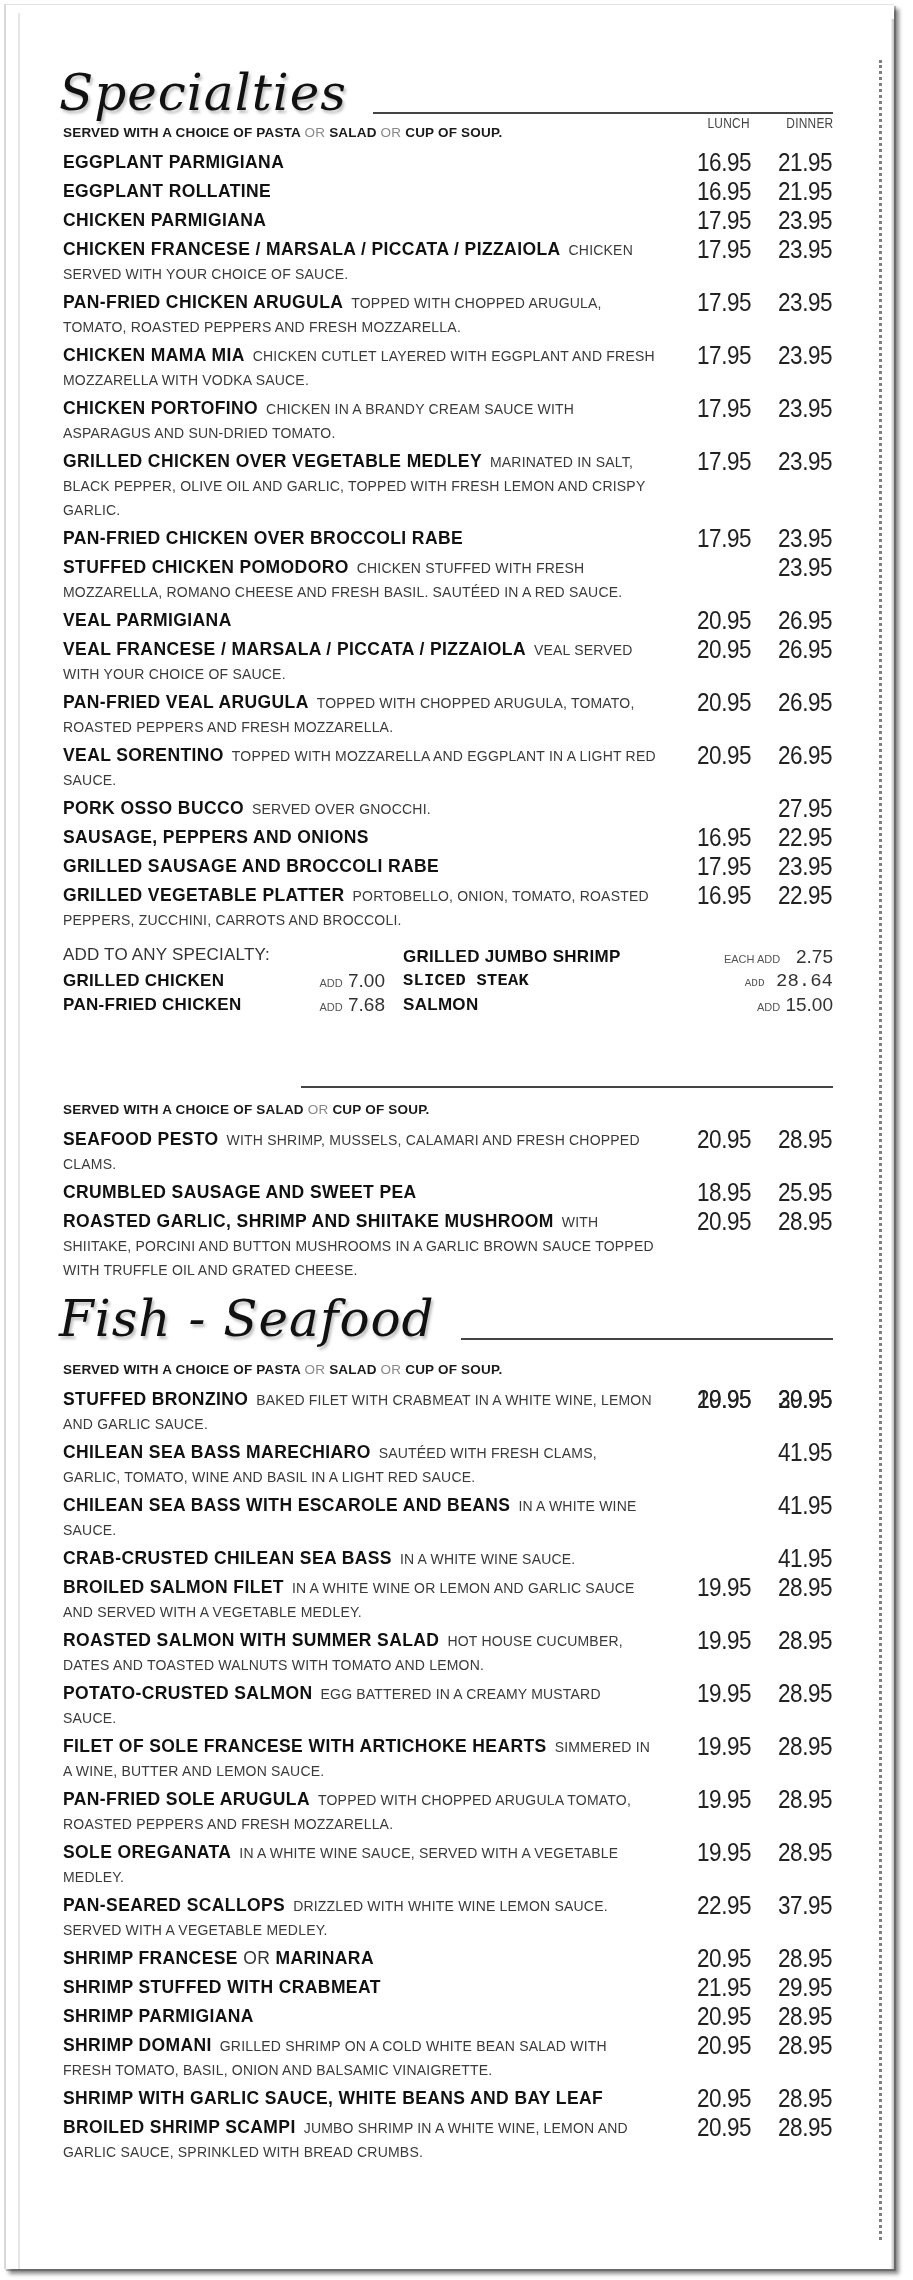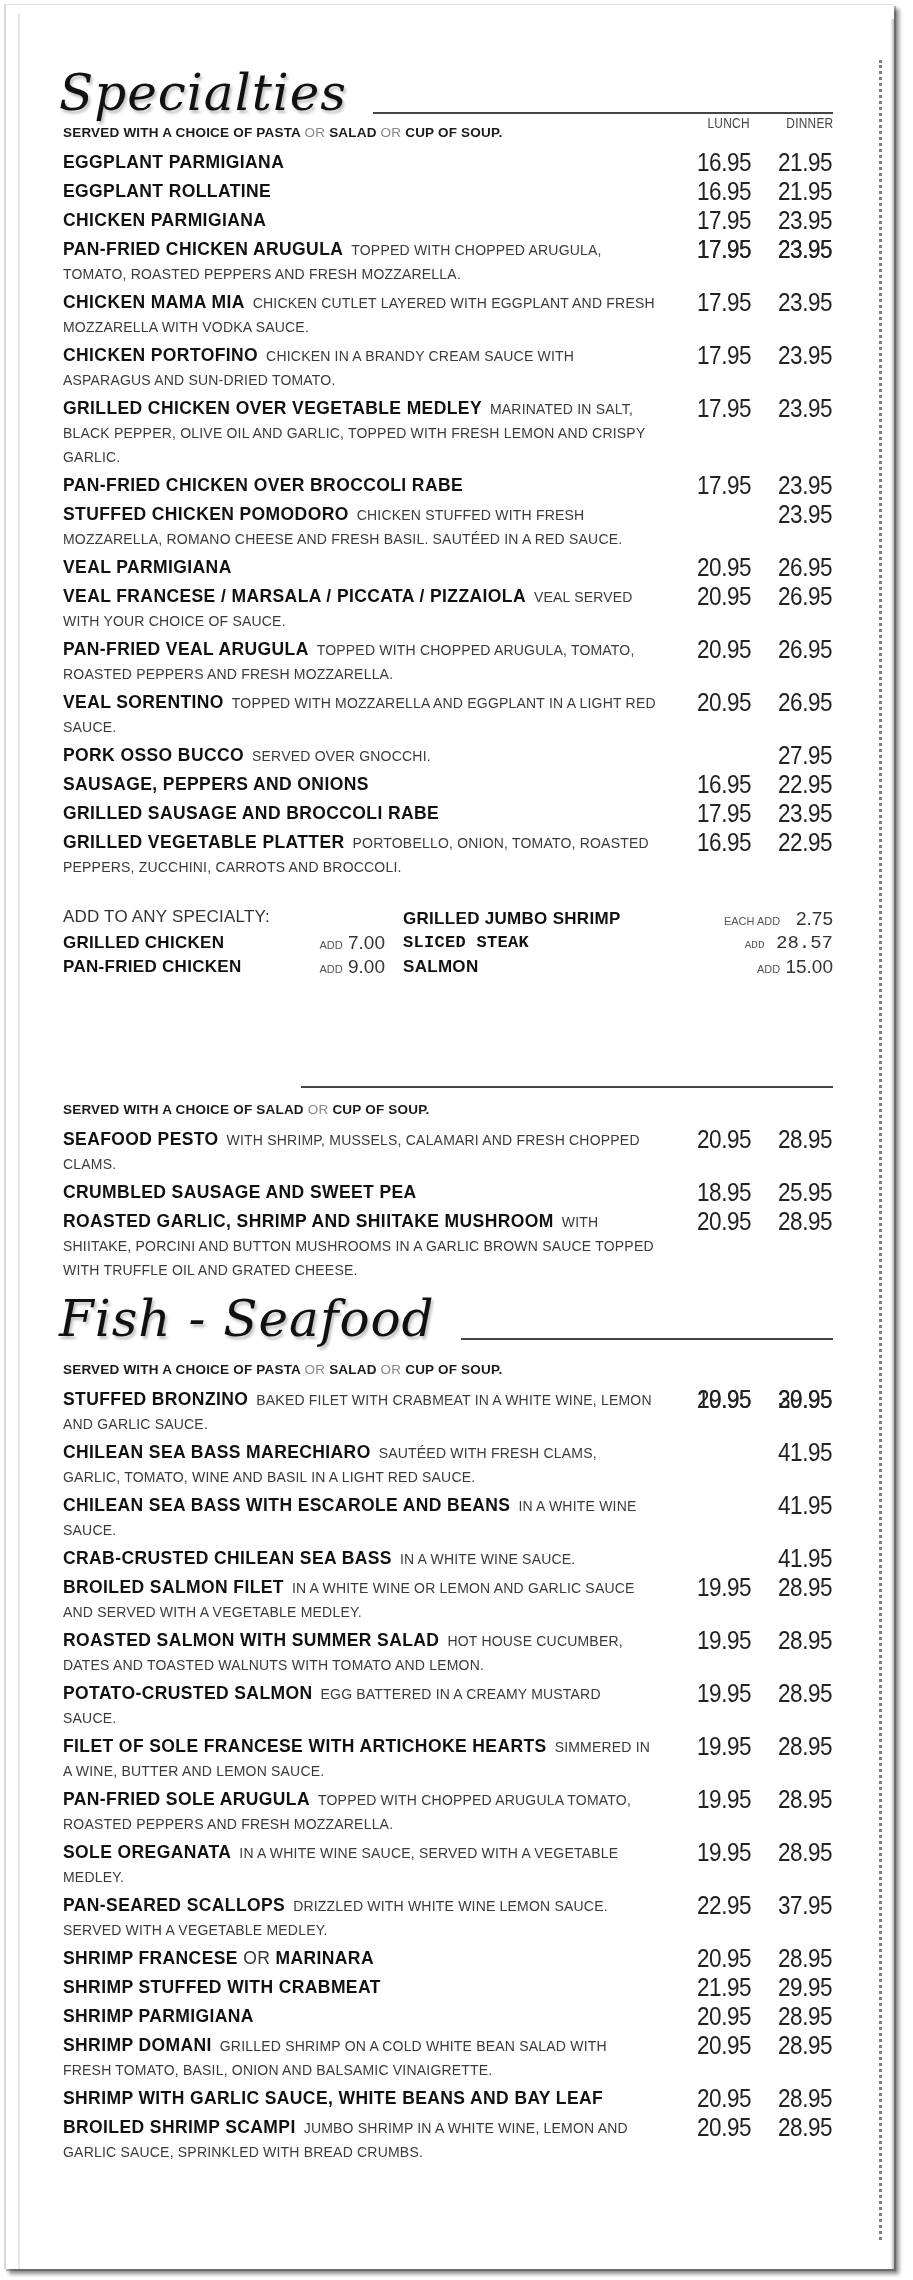--- a/index.html
+++ b/index.html
@@ -37,21 +37,21 @@
   .item { position:relative; padding-right:175px; margin-top:5px; }
   .item-line { font-size:17.5px; line-height:24px; }
   .item-title { font-weight:bold; color:#111; letter-spacing:0.4px; white-space:nowrap; }
   .item-title .or { font-weight:normal; color:#333; }
   .item-desc { font-size:14px; color:#3a3a3a; letter-spacing:0.2px; line-height:22px; }
   .inline-desc { margin-left:8px; }
   .price { position:absolute; top:-1px; font-size:25px; line-height:26px; color:#222; font-weight:normal; letter-spacing:-0.5px; transform:scaleX(0.9); transform-origin:right; }
   .price.lunch { right:82px; }
   .price.dinner { right:1px; }
 
-  .addons { position:relative; margin-top:29px; height:76px; font-size:17px; }
+  .addons { position:relative; margin-top:14px; height:76px; font-size:17px; }
   .addons .lbl { position:absolute; left:0; top:0; font-size:17px; color:#333; letter-spacing:0.2px; }
   .addon { position:absolute; height:24px; line-height:24px; white-space:nowrap; }
   .addon .nm { font-weight:bold; color:#111; letter-spacing:0.3px; }
   .addon .pr { position:absolute; right:0; top:0; color:#333; font-size:19px; }
   .addon .pr .add { font-size:11px; color:#555; }
 </style>
 </head>
 <body>
 
 <div class="page">
@@ -88,20 +88,21 @@
         <div class="item-line"><span class="item-title">EGGPLANT ROLLATINE</span></div>
         <span class="price lunch">16.95</span>
         <span class="price dinner">21.95</span>
       </div>
       <div class="item">
         <div class="item-line"><span class="item-title">CHICKEN PARMIGIANA</span></div>
         <span class="price lunch">17.95</span>
         <span class="price dinner">23.95</span>
       </div>
       <div class="item">
+        <div class="item-line"><span class="item-title">CHICKEN FRANCESE / MARSALA / PICCATA / PIZZAIOLA</span><span class="item-desc inline-desc">CHICKEN SERVED WITH YOUR CHOICE OF SAUCE.</span></div>
         <span class="price lunch">17.95</span>
         <span class="price dinner">23.95</span>
       </div>
       <div class="item">
         <div class="item-line"><span class="item-title">PAN-FRIED CHICKEN ARUGULA</span><span class="item-desc inline-desc">TOPPED WITH CHOPPED ARUGULA, TOMATO, ROASTED PEPPERS AND FRESH MOZZARELLA.</span></div>
         <span class="price lunch">17.95</span>
         <span class="price dinner">23.95</span>
       </div>
       <div class="item">
         <div class="item-line"><span class="item-title">CHICKEN MAMA MIA</span><span class="item-desc inline-desc">CHICKEN CUTLET LAYERED WITH EGGPLANT AND FRESH MOZZARELLA WITH VODKA SAUCE.</span></div>
@@ -170,29 +171,29 @@
       </div>
     </div>
   <div class="addons">
     <span class="lbl">ADD TO ANY SPECIALTY:</span>
     <div class="addon" style="left:0; top:24px; width:322px;">
       <span class="nm">GRILLED CHICKEN</span>
       <span class="pr"><span class="add">ADD</span> <span>7.00</span></span>
     </div>
     <div class="addon" style="left:0; top:48px; width:322px;">
       <span class="nm">PAN-FRIED CHICKEN</span>
-      <span class="pr"><span class="add">ADD</span> <span>9.00</span></span>
+      <span class="pr"><span class="add">ADD</span> <span>7.68</span></span>
     </div>
     <div class="addon" style="left:340px; top:0; width:430px;">
       <span class="nm">GRILLED JUMBO SHRIMP</span>
       <span class="pr"><span class="add">EACH ADD</span>&nbsp;&nbsp; <span>2.75</span></span>
     </div>
     <div class="addon" style="left:340px; top:24px; width:430px;font-family:Liberation Mono, monospace;">
       <span class="nm">SLICED STEAK</span>
-      <span class="pr"><span class="add">ADD</span> <span>28.57</span></span>
+      <span class="pr"><span class="add">ADD</span> <span>28.64</span></span>
     </div>
     <div class="addon" style="left:340px; top:48px; width:430px;">
       <span class="nm">SALMON</span>
       <span class="pr"><span class="add">ADD</span> <span>15.00</span></span>
     </div>
   </div>
 </div>
 
 <div class="section" id="sec-risotto" style="top:1036px;">
   <div class="sec-head">

